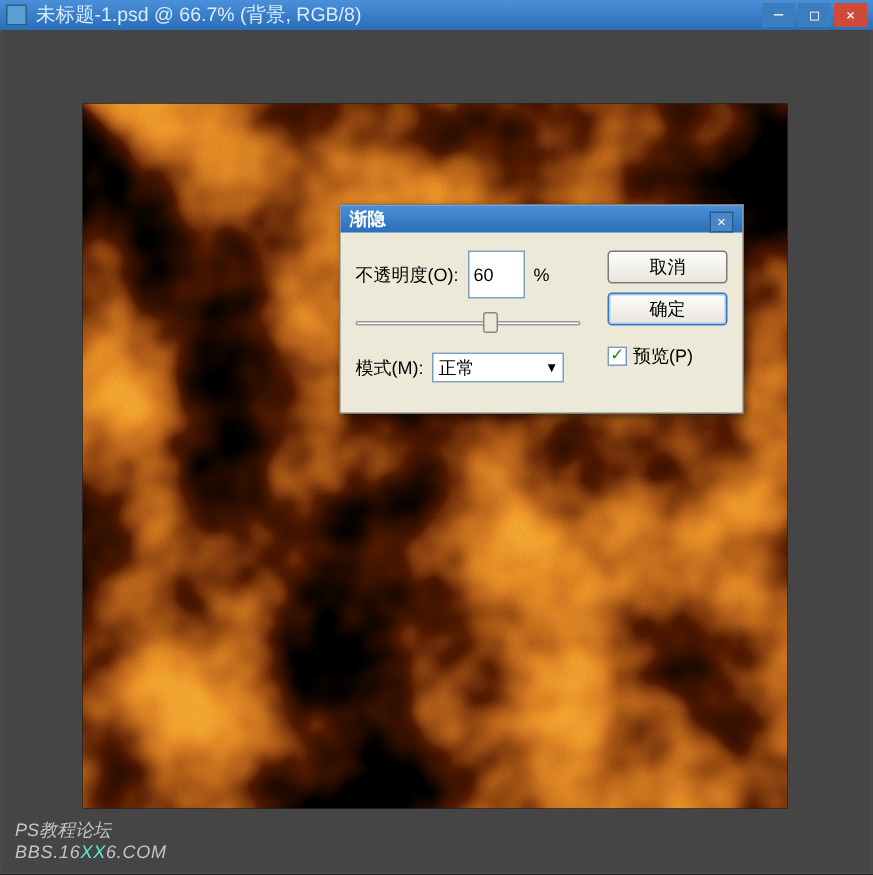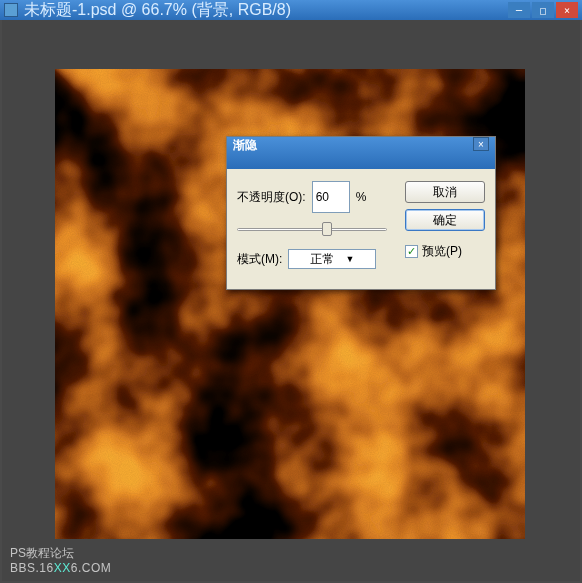--- a/index.html
+++ b/index.html
@@ -13,21 +13,21 @@
   color: #d0e4f7;
   padding: 0 4px;
   position: relative;
 }
 .titlebar .app-icon {
   width: 14px; height: 14px;
   background: #5a9fd4;
   border: 1px solid #2a5a8a;
   margin-right: 6px;
 }
-.titlebar .title-text { flex: 1; color: #d8ecff; font-size: 16px; }
+.titlebar .title-text { flex: 1; color: #d8ecff; font-size: 13px; }
 .win-controls { display: flex; gap: 2px; }
 .win-btn {
   width: 22px; height: 16px;
   background: #3a7ec0;
   color: #fff;
   display: flex; align-items: center; justify-content: center;
   font-size: 10px;
   font-family: monospace;
 }
 .win-btn.close { background: #d04a3a; }
@@ -48,23 +48,23 @@
 
 .dialog {
   position: absolute;
   left: 224px; top: 116px;
   width: 270px;
   background: #ece9d8;
   border: 1px solid #7a7a7a;
   box-shadow: 2px 2px 6px rgba(0,0,0,0.5);
 }
 .dialog-titlebar {
-  height: 32px;
+  height: 18px;
   background: linear-gradient(to bottom, #4a90d9, #2a6db8);
-  display: flex; align-items: flex-start;
+  display: flex; align-items: flex-end;
   padding: 0 6px;
   color: #fff;
   justify-content: space-between;
 }
 .dialog-titlebar .dtitle { font-weight: bold; font-size: 12px; }
 .dialog-close {
   width: 16px; height: 14px;
   background: #4a86c8;
   border: 1px solid #2a5a8a;
   color: #fff;
@@ -105,21 +105,21 @@
   top: 1px;
   width: 10px; height: 14px;
   background: #ece9d8;
   border: 1px solid #888;
   border-radius: 2px;
 }
 .select {
   width: 88px; height: 20px;
   border: 1px solid #7f9db9;
   background: #fff;
-  padding: 0 21px;
+  padding: 0 3px;
   display: flex; align-items: center; justify-content: space-between;
 }
 .select .arrow { font-size: 9px; color: #000; }
 
 .dlg-btn {
   height: 22px;
   border: 1px solid #7a7a7a;
   background: linear-gradient(to bottom, #fdfdfd, #e8e6da);
   border-radius: 3px;
   display: flex; align-items: center; justify-content: center;
@@ -138,20 +138,21 @@
   line-height: 1;
 }
 
 .watermark {
   position: absolute;
   left: 8px; bottom: 4px;
   color: #c4c4c4;
   font-size: 14px;
   line-height: 1.3;
   font-family: "SimSun", monospace;
+  font-style: italic;
 }
 .watermark .l2 { letter-spacing: 0.5px; }
 .watermark .xx { color: #5eead4; }
 </style>
 </head>
 <body>
 
 <div class="titlebar">
   <div class="app-icon"></div>
   <div class="title-text">未标题-1.psd @ 66.7% (背景, RGB/8)</div>

